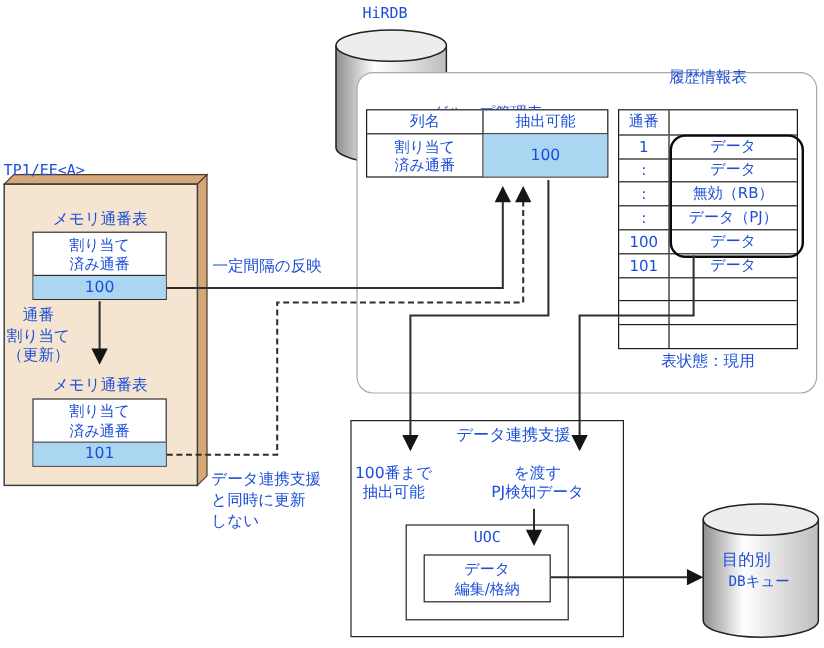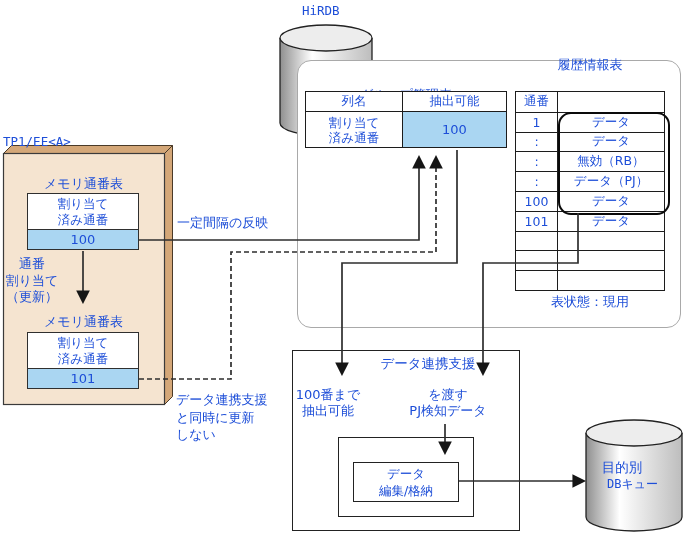--- a/index.html
+++ b/index.html
@@ -171,20 +171,21 @@
   <div class="abs lbl ctr" style="left:292px;top:355px;width:272px;font-size:13.5px;">データ連携支援</div>
   <div class="abs lbl ctr" style="left:287px;top:387px;width:82px;">
     <div>100番まで</div>
     <div>抽出可能</div>
   </div>
   <div class="abs lbl ctr" style="left:394px;top:387px;width:108px;">
     <div>を渡す</div>
     <div>PJ検知データ</div>
   </div>
   <div class="abs uoc-box"></div>
+  <div class="abs ctr mono" style="left:338px;top:440px;width:136px;">UOC</div>
   <div class="abs edit-box">
     <div>データ</div>
     <div>編集/格納</div>
   </div>
 
   <svg class="abs" style="left:585px;top:419px;" width="98" height="115" viewBox="0 0 98 115">
     <path d="M1,14 L1,98 A48,14 0 0 0 97,98 L97,14" fill="url(#cylg)" stroke="#222" stroke-width="1.3"></path>
     <ellipse cx="49" cy="14" rx="48" ry="13" fill="#ededed" stroke="#222" stroke-width="1.3"></ellipse>
   </svg>
   <div class="abs ctr" style="left:586px;top:459px;width:72px;font-size:13.5px;line-height:17px;">

